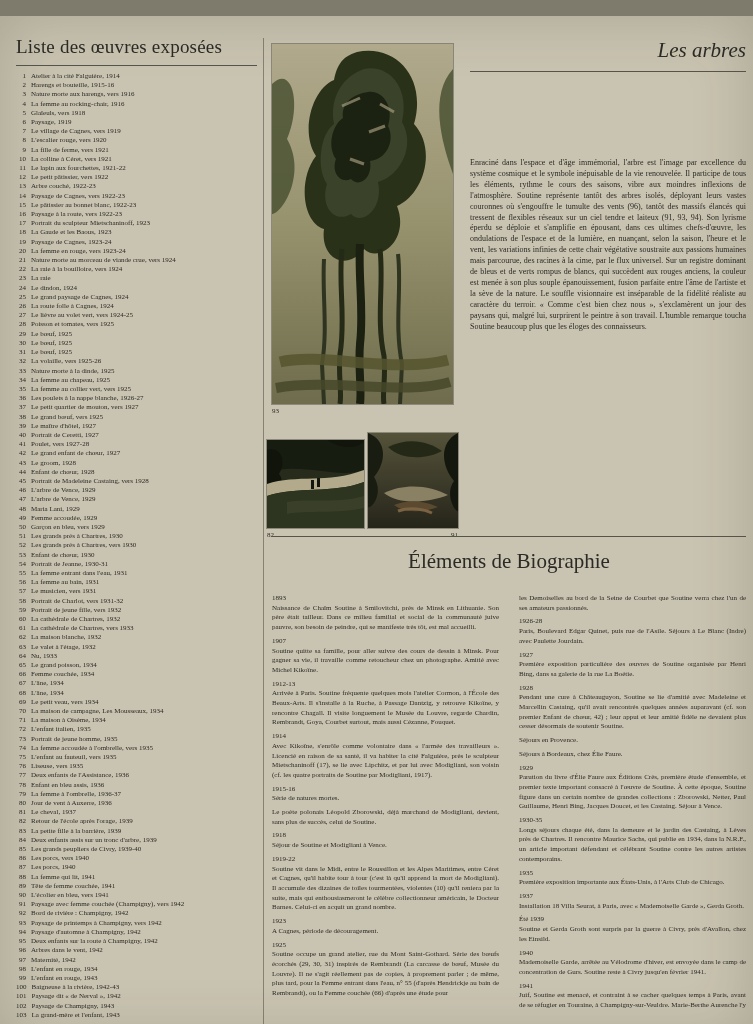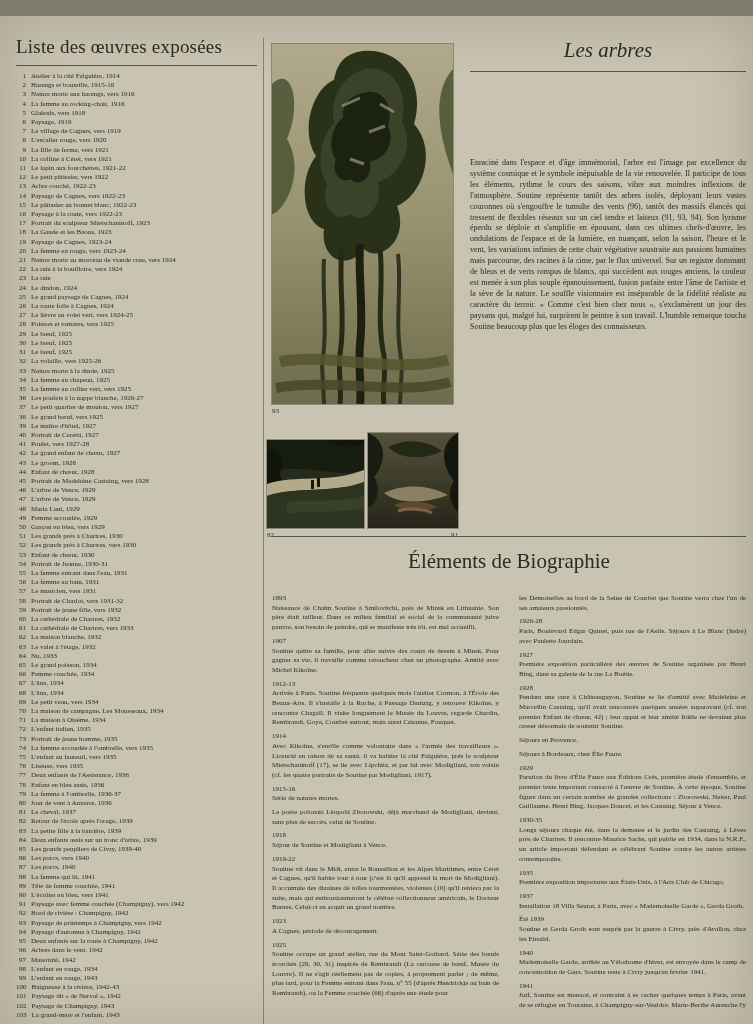--- a/index.html
+++ b/index.html
@@ -23,21 +23,21 @@
   
   figure { position:absolute; }
   .fig-large { left:272px; top:28px; width:181px; }
   .fig-small-left { left:267px; top:424px; width:97px; }
   .fig-small-right { left:368px; top:417px; width:90px; }
   figure svg { display:block; outline:1px solid rgba(30,30,20,.35); }
   .fig-caption { font-size:7px; margin-top:3px; }
   .fig-small-right .fig-caption { text-align:right; }
   
   .arbres { position:absolute; left:470px; top:22px; width:276px; }
-  .arbres-title { font-size:21px; font-weight:normal; font-style:italic; text-align:center;
+  .arbres-title { font-size:21px; font-weight:normal; font-style:italic; text-align:right;
     padding-bottom:8px; border-bottom:1px solid #56534a; }
   .arbres-body { margin-top:86px; font-size:8px; line-height:10.9px; text-align:justify; }
   
   .bio { position:absolute; left:272px; top:520px; width:474px; border-top:1px solid #56534a; }
   .bio-title { font-size:21px; font-weight:normal; text-align:center; margin-top:12px; }
   .bio-cols { display:flex; gap:20px; margin-top:16px; height:418px; overflow:hidden; }
   .bio-col { flex:1; font-size:7px; line-height:9.7px; text-align:justify; }
   .bio-entry { margin-top:4px; }
   .bio-year { display:block; }
   .bio-year:empty { display:none; }

